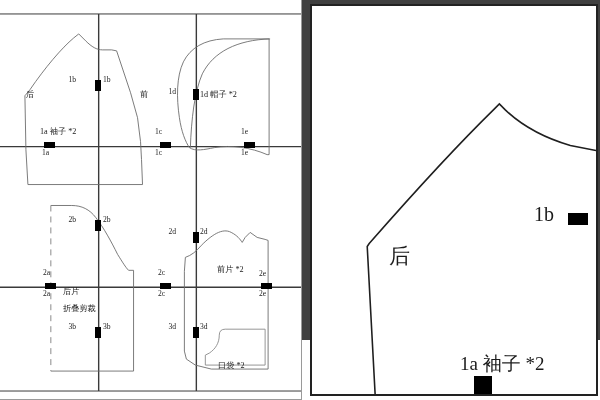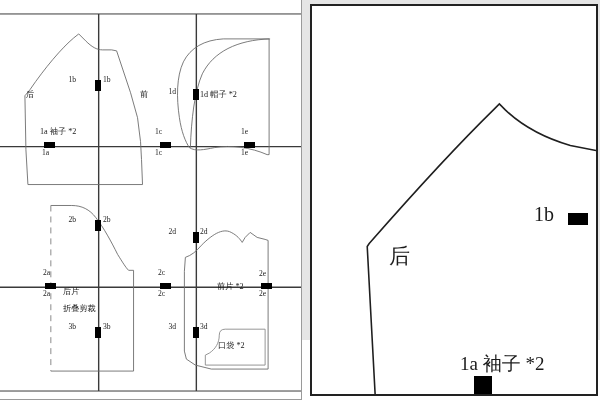--- a/index.html
+++ b/index.html
@@ -9,21 +9,21 @@
     background: #ffffff;
     width: 600px;
     height: 400px;
     overflow: hidden;
     font-family: "Liberation Serif", "DejaVu Serif", serif;
   }
   #app {
     position: relative;
     width: 600px;
     height: 340px;
-    background: #e5e5e5;
+    background: #404040;
   }
   .panel {
     position: absolute;
     background: #ffffff;
     box-sizing: border-box;
   }
   #overview-panel {
     left: 0px;
     top: 0px;
     width: 302px;
@@ -171,29 +171,29 @@
 
     <span class="lbl lbl-ov" style="left:76px; top:216px; transform:translateX(-100%);">2b</span>
     <span class="lbl lbl-ov" style="left:103px; top:216px;">2b</span>
     <span class="lbl lbl-ov" style="left:176px; top:228px; transform:translateX(-100%);">2d</span>
     <span class="lbl lbl-ov" style="left:200px; top:228px;">2d</span>
     <span class="lbl lbl-ov" style="left:43px; top:269px;">2a</span>
     <span class="lbl lbl-ov" style="left:43px; top:290px;">2a</span>
     <span class="lbl lbl-ov-cjk" style="left:63px; top:288px;">后片</span>
     <span class="lbl lbl-ov" style="left:158px; top:269px;">2c</span>
     <span class="lbl lbl-ov" style="left:158px; top:290px;">2c</span>
-    <span class="lbl lbl-ov-cjk" style="left:217px; top:283px;">前片 *2</span>
+    <span class="lbl lbl-ov-cjk" style="left:217px; top:266px;">前片 *2</span>
     <span class="lbl lbl-ov" style="left:259px; top:270px;">2e</span>
     <span class="lbl lbl-ov" style="left:259px; top:290px;">2e</span>
     <span class="lbl lbl-ov-cjk" style="left:63px; top:305px;">折叠剪裁</span>
     <span class="lbl lbl-ov" style="left:76px; top:323px; transform:translateX(-100%);">3b</span>
     <span class="lbl lbl-ov" style="left:103px; top:323px;">3b</span>
     <span class="lbl lbl-ov" style="left:176px; top:323px; transform:translateX(-100%);">3d</span>
     <span class="lbl lbl-ov" style="left:200px; top:323px;">3d</span>
-    <span class="lbl lbl-ov-cjk" style="left:218px; top:342px;">口袋 *2</span>
+    <span class="lbl lbl-ov-cjk" style="left:218px; top:362px;">口袋 *2</span>
   </div>
 
   <div id="detail-panel" class="panel">
     <svg class="svgwrap" viewBox="0 0 288 392" preserveAspectRatio="none">
       <path fill="none" stroke="#1f1f1f" stroke-width="1.6" d="M 64,392
                L 56,243
                L 58,240
                C 95,198 148,140 185,104
                L 190,99
                L 196,105

